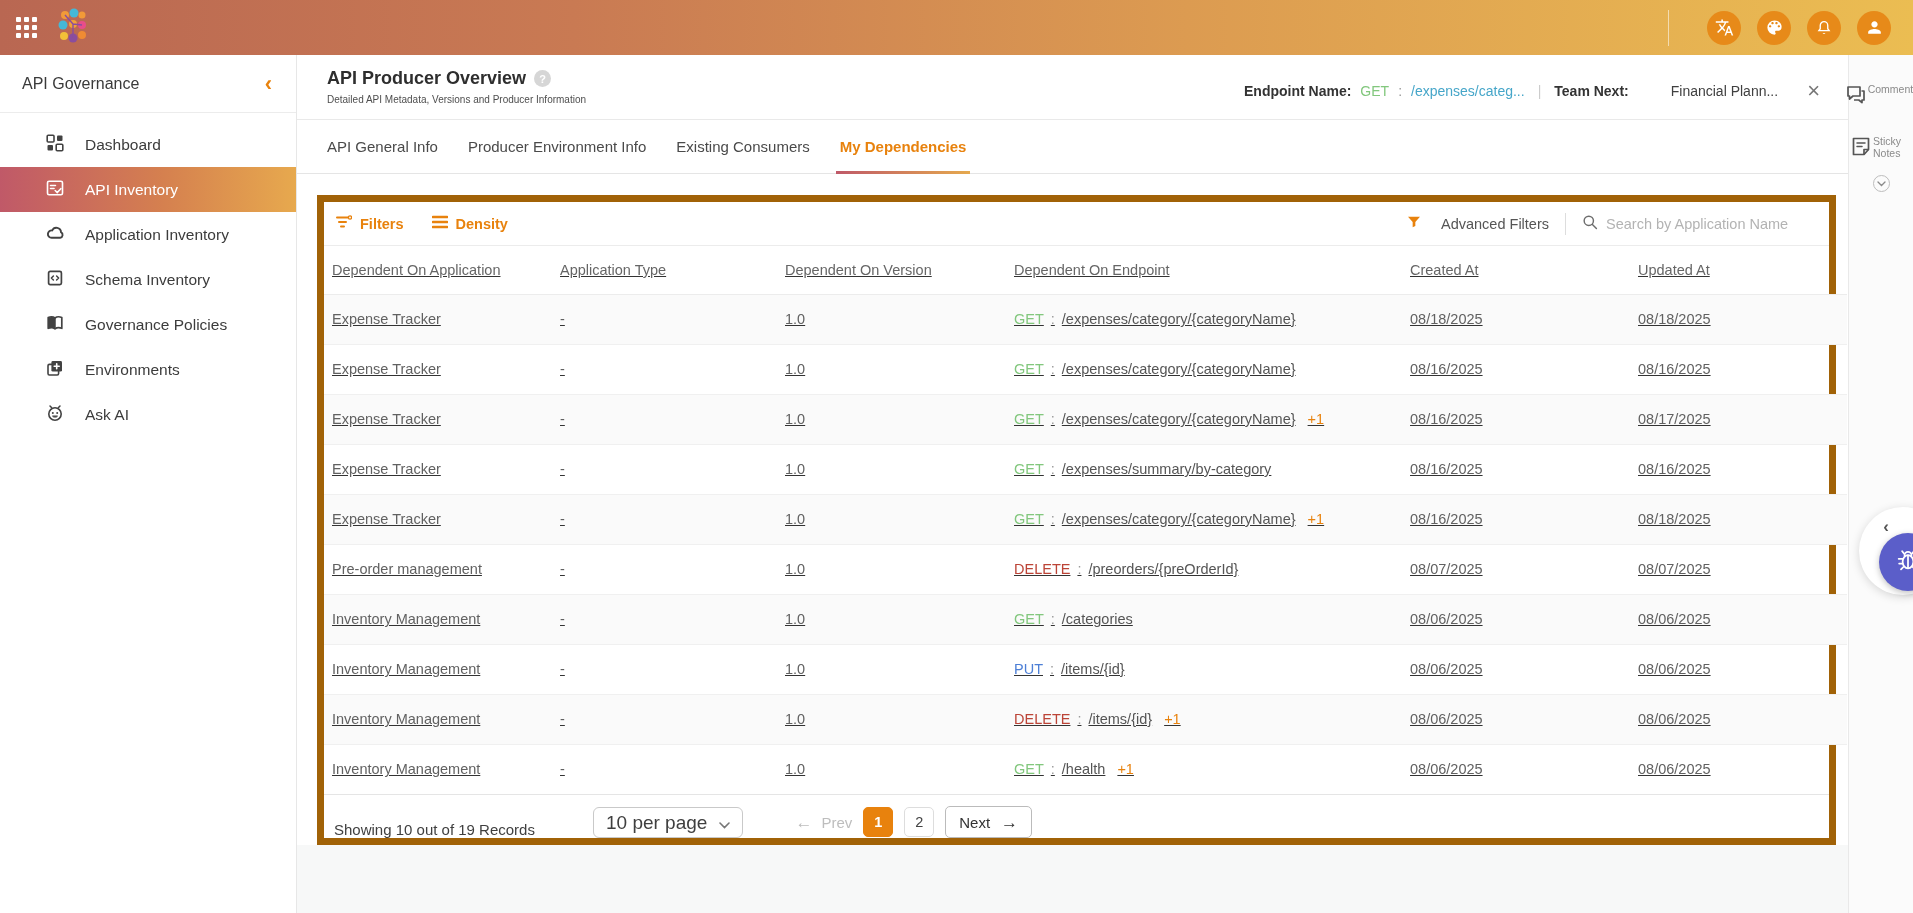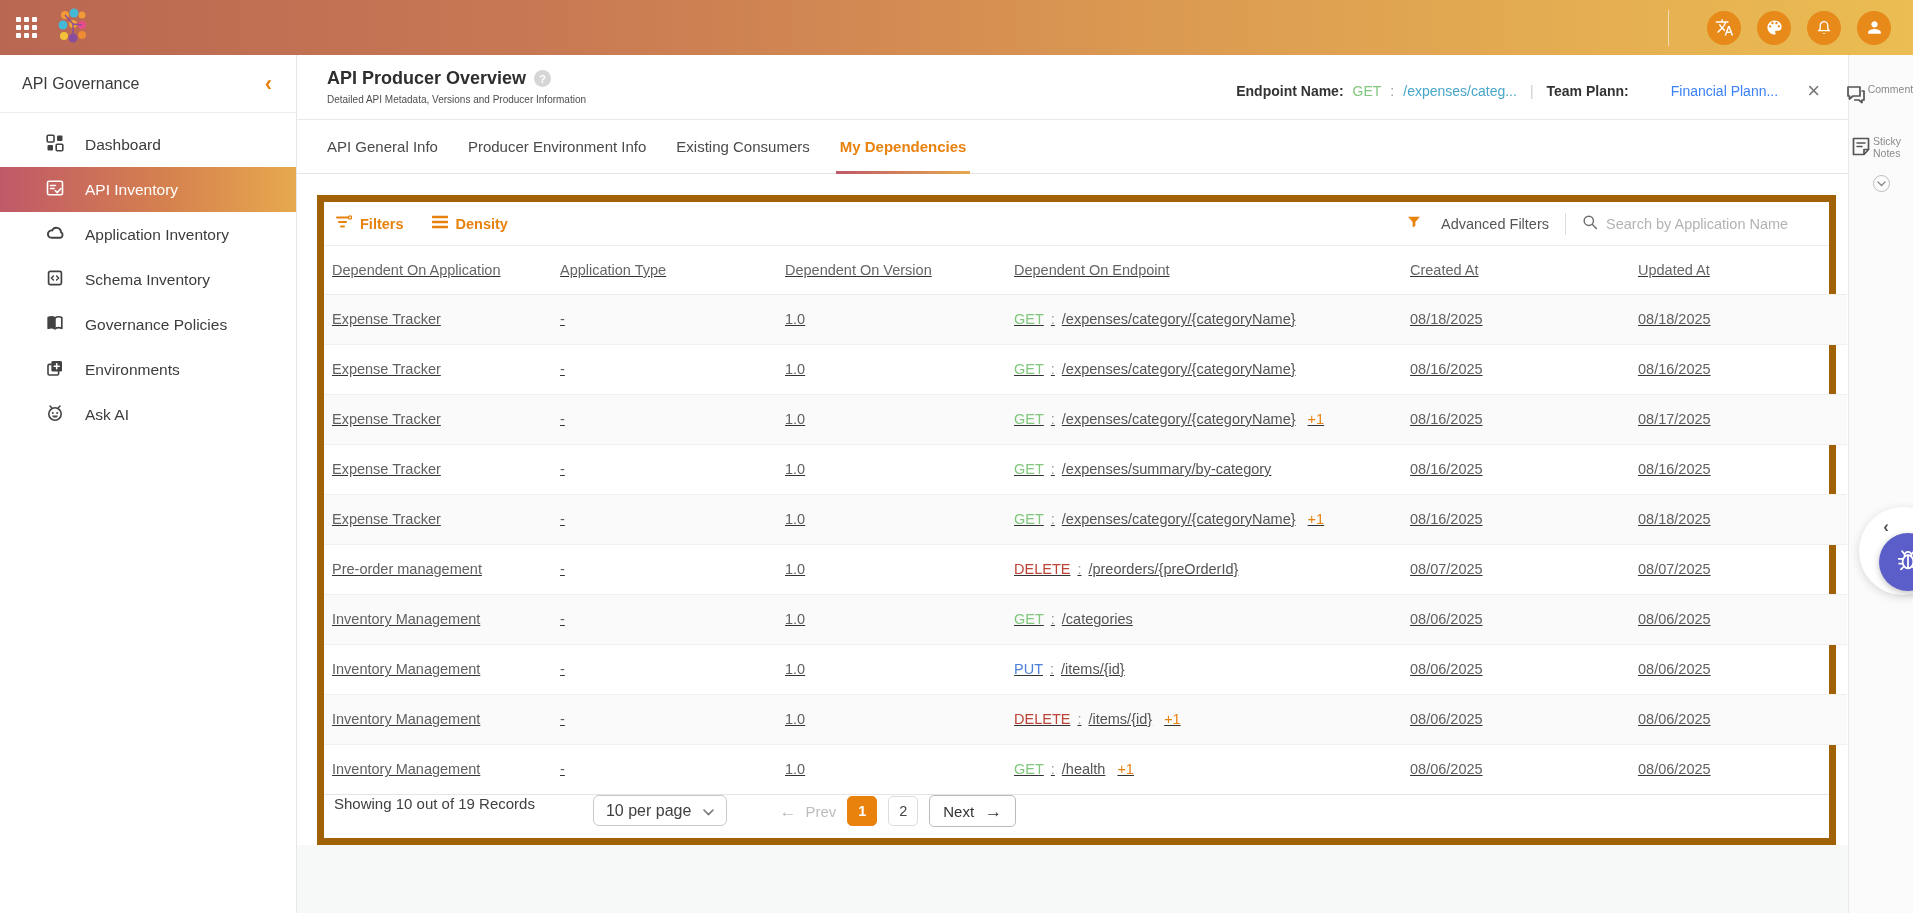--- a/index.html
+++ b/index.html
@@ -41,21 +41,21 @@
   .title-row { display:flex; align-items:center; gap:8px; }
   .page-title { font-size:18px; font-weight:700; color:#2e2e2e; }
   .help-bubble { width:17px; height:17px; border-radius:50%; background:#d6d6d6; color:#fff;
     font-size:11px; font-weight:700; display:flex; align-items:center; justify-content:center; cursor:pointer; }
   .page-subtitle { font-size:10px; color:#4e4e4e; margin-top:5px; }
   .header-meta { display:flex; align-items:center; gap:9px; margin-top:12px; font-size:14px; white-space:nowrap; }
   .meta-label { font-weight:700; color:#333; }
   .meta-colon { color:#999; }
   .meta-pipe { color:#ccc; padding:0 4px; }
   .endpoint-path { color:#46a6c9; }
-  .team-value { color:#3b82f6;padding-left:33px; }
+  .team-value { color:#404040;padding-left:33px; }
   .close-x { font-size:22px; color:#777; margin-left:20px; cursor:pointer; line-height:1; }
 
   .tabs { height:57px; display:flex; align-items:stretch; gap:30px; padding:0 30px;
     border-bottom:1px solid #e5e5e5; }
   .tab { display:flex; align-items:center; font-size:15px; color:#4a4a4a; cursor:pointer; position:relative;text-align:center; }
   .tab.active { color:#e8820d; font-weight:700; }
   .tab.active::after { content:""; position:absolute; left:-4px; right:-4px; bottom:-1px; height:3px;
     background:linear-gradient(90deg,#bf5968,#e5a94e); }
 
   
@@ -77,24 +77,24 @@
   td { height:50px; font-size:14.5px; color:#616161; padding:0 8px; border-bottom:1px solid #f0f0f0;
     white-space:nowrap; overflow:hidden; text-overflow:ellipsis; }
   tbody tr:nth-child(odd) td { background:#fafafa; }
   tbody tr:last-child td { border-bottom:none; }
   .method-badge { font-weight:400; }
   .ep-colon { color:#9a9a9a; padding:0 7px; }
   .ep-path { color:#555; }
   .extra-chip { color:#e8820d; margin-left:12px; cursor:pointer; }
   .extra-chip:empty { display:none; }
 
-  .pagination-row { height:44px; display:flex; align-items:flex-start; padding:0 10px; border-top:1px solid #e5e5e5; }
+  .pagination-row { height:44px; display:flex; align-items:flex-end; padding:0 10px; border-top:1px solid #e5e5e5; }
   .pg-summary { font-size:15px; color:#3f3f3f; }
   .page-size { margin-left:58px; border:1px solid #c9c9c9; border-radius:6px; height:31px; padding:0 12px;
-    display:flex; align-items:center; gap:12px; font-size:16px; color:#3f3f3f; cursor:pointer; background:#fff; }
+    display:flex; align-items:center; gap:12px; font-size:19px; color:#3f3f3f; cursor:pointer; background:#fff; }
   .pager { margin-left:52px; display:flex; align-items:center; gap:11px; }
   .prev-btn { display:flex; align-items:center; gap:9px; color:#bdbdbd; font-size:15px; cursor:default; }
   .arrow-glyph { font-size:17px; line-height:1; }
   .page-btn { min-width:30px; height:30px; border:1px solid #ddd; border-radius:5px; background:#fff;
     display:flex; align-items:center; justify-content:center; font-size:14.5px; color:#444; cursor:pointer; }
   .page-btn.active { background:#e8820d; border-color:#e8820d; color:#fff; font-weight:700; }
   .next-btn { border:1px solid #bbb; border-radius:5px; height:32px; padding:0 13px; display:flex;
     align-items:center; gap:11px; font-size:15px; color:#333; cursor:pointer; background:#fff; }
 
   
@@ -259,21 +259,21 @@
             <span class="help-bubble">?</span>
           </div>
           <div class="page-subtitle">Detailed API Metadata, Versions and Producer Information</div>
         </div>
         <div class="header-meta">
           <span class="meta-label">Endpoint Name:</span>
           <span class="method-badge" style="color: rgb(130, 199, 125);">GET</span>
           <span class="meta-colon">:</span>
           <span class="endpoint-path">/expenses/categ...</span>
           <span class="meta-pipe">|</span>
-          <span class="meta-label">Team Plann:</span>
+          <span class="meta-label">Team Next:</span>
           <span class="team-value">Financial Plann...</span>
           <span class="close-x">×</span>
         </div>
       </div>
 
       <div class="tabs">
         <div class="tab">API General Info</div>
         <div class="tab">Producer Environment Info</div>
         <div class="tab">Existing Consumers</div>
         <div class="tab active">My Dependencies</div>

